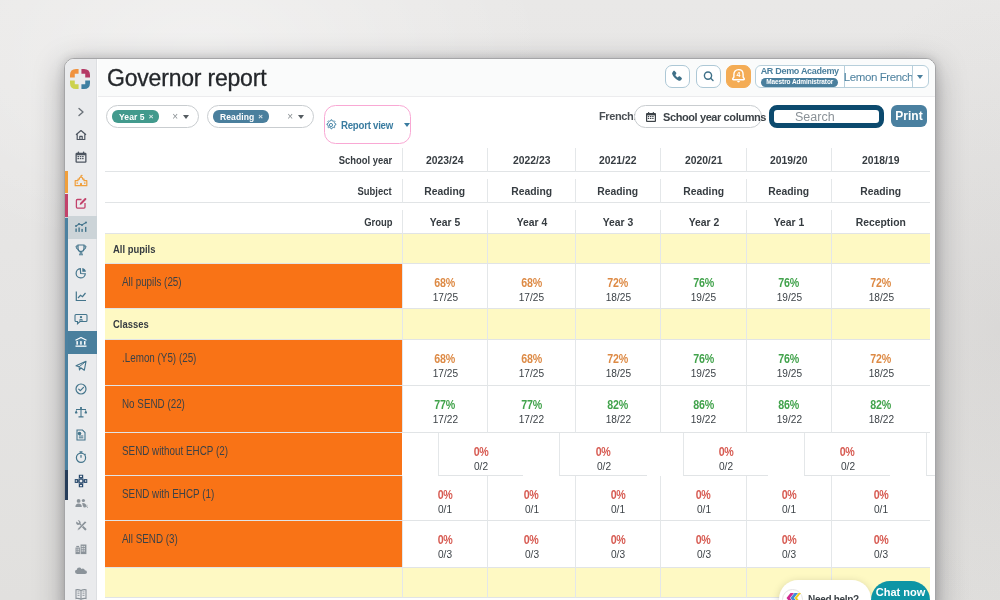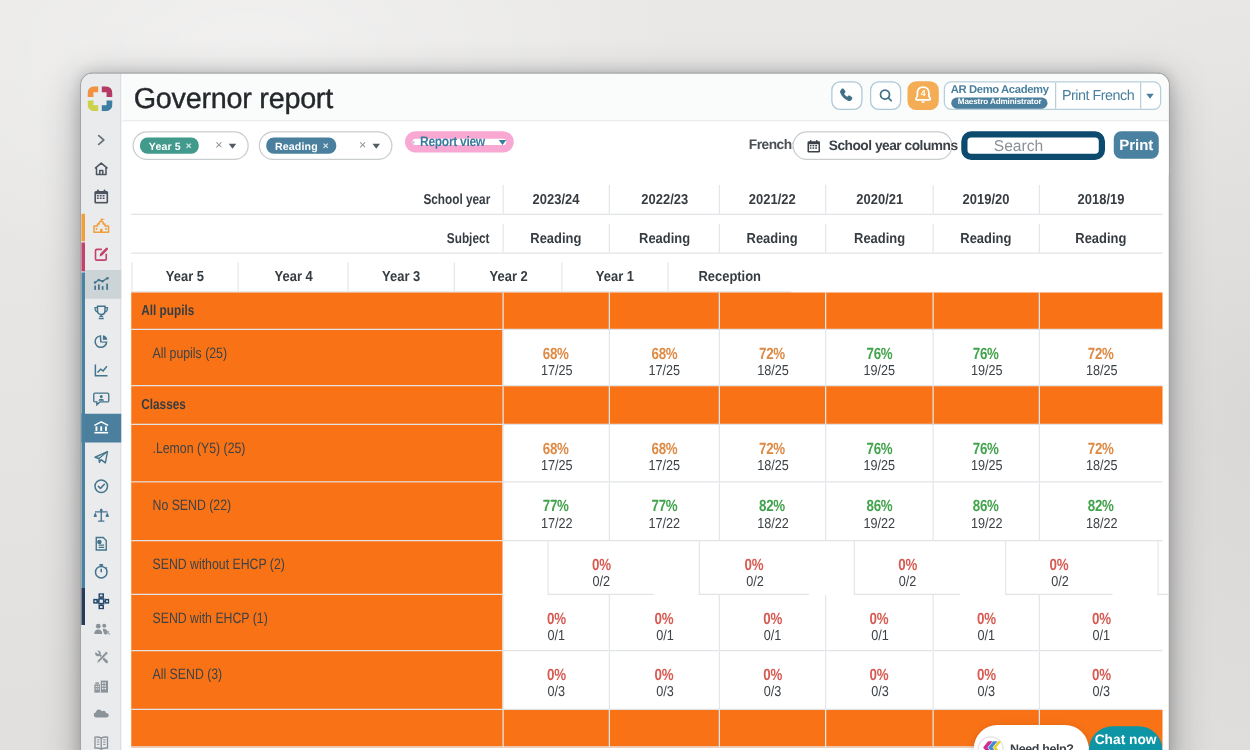--- a/index.html
+++ b/index.html
@@ -45,21 +45,21 @@
   
   #frow { position:absolute; left:33px; top:39px; right:0; height:42px; background:#fff; }
   .combo { position:absolute; top:7px; height:23px; background:#fff; border:1px solid #c9cdd0;
     border-radius:11.5px; display:flex; align-items:center; }
   .pill { font-size:8.5px; font-weight:bold; color:#fff; border-radius:6px; height:13px; padding:0 6px 0 7px;
     margin-left:5px; display:flex; align-items:center; gap:4px; letter-spacing:.1px; }
   .pill .x { font-weight:bold; font-size:8px; opacity:.8; }
   .cx { color:#8a9094; font-size:10px; margin-left:auto; }
   .caret { width:0; height:0; border-left:3.5px solid transparent; border-right:3.5px solid transparent;
     border-top:4px solid #555c61; margin:0 9px 0 5px; }
-  #rview { position:absolute; left:226px; top:7px; width:87px; height:17px; border:6px solid #f9a8d4;
+  #rview { position:absolute; left:226px; top:7px; width:87px; height:39px; border:1px solid #f9a8d4;
     border-radius:11.5px; display:flex; align-items:center; justify-content:center; gap:4px;
     color:#3a7ca0; font-size:11px; font-weight:bold; background:#fff; white-space:nowrap; letter-spacing:-0.3px;}
   #rview .caret { border-top-color:#3a7ca0; margin:0; }
   #flabel { position:absolute; left:501px; top:12px; font-size:11px; font-weight:bold; color:#4a4f54; letter-spacing:-0.4px; }
   #sycol { position:absolute; left:536px; top:7px; width:128px; height:23px; border:1px solid #c9cdd0;
     border-radius:12px; background:#fff; display:flex; align-items:center; color:#3c4247;
     font-size:11px; font-weight:bold; white-space:nowrap; letter-spacing:-0.4px; }
   #search { position:absolute; left:671px; top:7px; width:115px; height:23px; border:5px solid #0c4a6e;
     border-radius:8px; background:#fff; display:flex; align-items:center; padding-left:21px;
     color:#8a9197; font-size:12.5px; }
@@ -72,21 +72,21 @@
   .td { flex:none; border-bottom:1px solid #e1e4e6; }
   .td.v { border-left:1px solid #e4e7e9; }
   .c0 { width:297px; }
   .c1 { width:85px; } .c2 { width:88px; } .c3 { width:85px; } .c4 { width:86px; } .c5 { width:85px; } .c6 { width:99px; }
   .hrow .td { display:flex; align-items:center; justify-content:center;
     font-size:11.5px; font-weight:bold; color:#363c41; }
   .sc { display:inline-block; transform:scaleX(0.82); transform-origin:left center; white-space:nowrap; }
   .scr { display:inline-block; transform:scaleX(0.82); transform-origin:right center; white-space:nowrap; }
   .scc { display:inline-block; transform:scaleX(0.9); transform-origin:center center; white-space:nowrap; }
   .hrow .c0 { justify-content:flex-end; padding-right:10px; }
-  .sect { background:#f97316; }
+  .sect { background:#fef9c3; }
   .sect .c0 { font-size:11.5px; font-weight:bold; color:#363c41; display:flex; align-items:center; padding-left:8px; }
   .drow .c0 { background:#f97316; font-size:12px; color:#3c4247; display:flex; align-items:flex-start; padding-left:17px; padding-top:11px; line-height:14px; }
   .drow .td.val { display:flex; flex-direction:column; align-items:center; justify-content:flex-start; padding-top:11.5px;text-align:center; }
   .pct { font-size:13px; font-weight:bold; line-height:14px; letter-spacing:-0.3px;
     display:inline-block; transform:scaleX(.82); }
   .frac { font-size:11.5px; color:#3c4247; line-height:14px; margin-top:0.5px;
     display:inline-block; transform:scaleX(.88); }
   .og { color:#dd8a45; } .gr { color:#42a34c; } .rd { color:#d75b52; }
   
   #help { position:absolute; left:714px; top:521px; width:92px; height:38px; background:#fff;
@@ -324,21 +324,21 @@
           <path d="M11.6 15 a1.4 1.4 0 0 0 2.8 0 z" fill="#fff"></path>
           <text x="13" y="11.2" font-size="7" font-weight="bold" fill="#fff" text-anchor="middle" font-family="Liberation Sans, sans-serif">4</text>
         </svg>
     </div>
     <div id="acct">
       <div class="a1">
           <div class="t">AR Demo Academy</div>
           <div class="p">Maestro Administrator</div>
         </div>
       <div class="sep"></div>
-      <div class="a2">Print French</div>
+      <div class="a2">Lemon French</div>
       <div class="sep"></div>
       <div class="a3">
           <span class="caret" style="margin:0; border-top-color:#4a7f9d;"></span>
         </div>
     </div>
   </div>
   <div id="frow">
     <div class="combo" style="left:8px; width:93px;">
       <span class="pill" style="background:#429a8d;">Year 5 <span class="x">×</span></span>
       <span class="cx">×</span>
@@ -419,20 +419,23 @@
           <span class="scc">Reading</span>
         </div>
         <div class="td c5 v">
           <span class="scc">Reading</span>
         </div>
         <div class="td c6 v">
           <span class="scc">Reading</span>
         </div>
       </div>
       <div class="tr hrow" style="height:31px;padding-top:7px;">
+        <div class="td c0">
+          <span class="scr">Group</span>
+        </div>
         <div class="td c1 v">
           <span class="scc">Year 5</span>
         </div>
         <div class="td c2 v">
           <span class="scc">Year 4</span>
         </div>
         <div class="td c3 v">
           <span class="scc">Year 3</span>
         </div>
         <div class="td c4 v">

